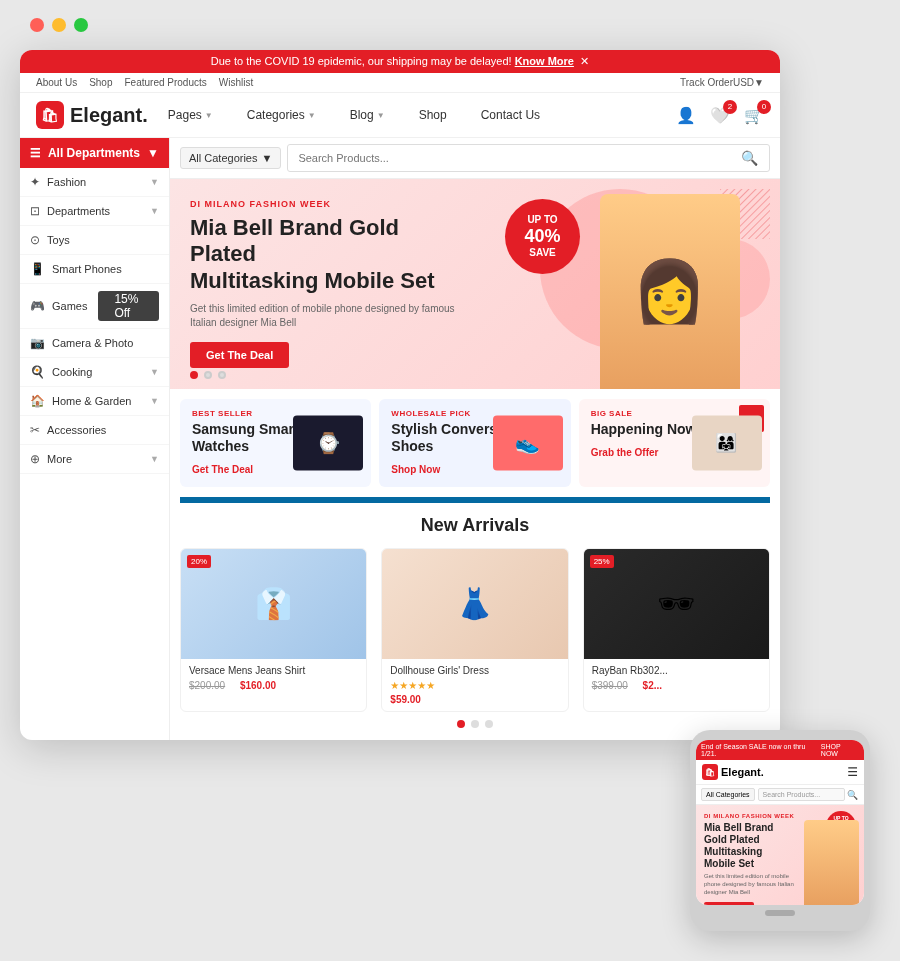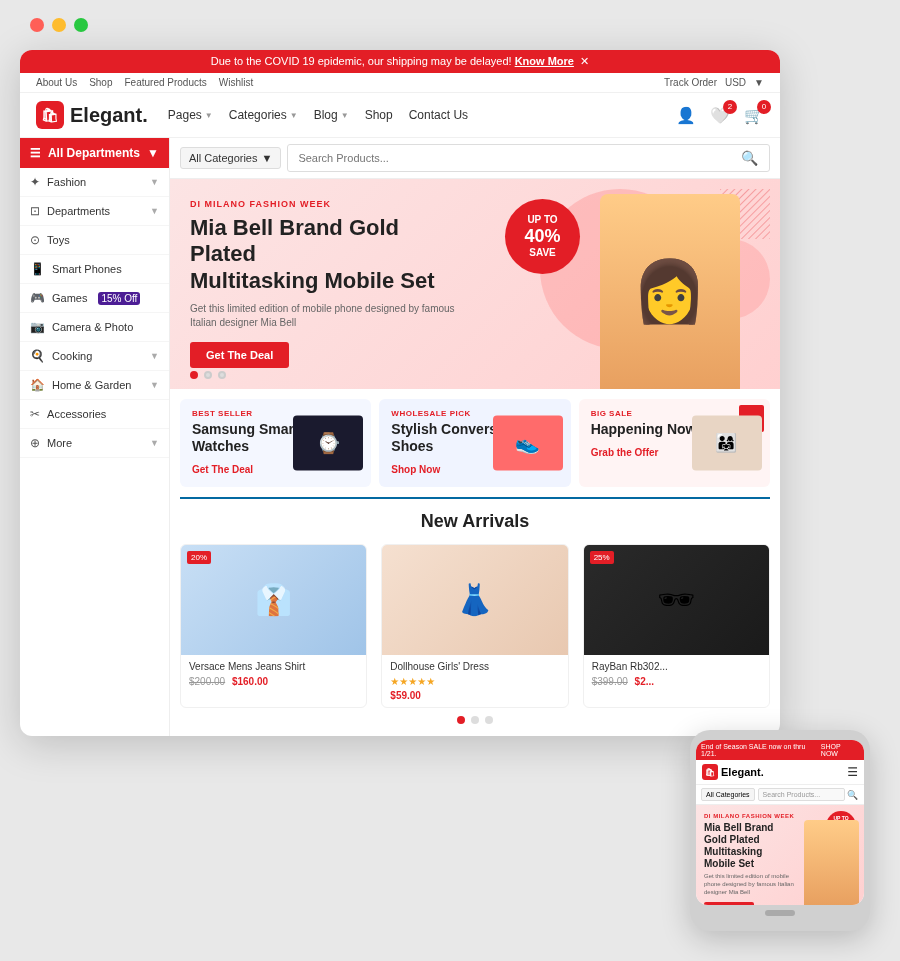--- a/index.html
+++ b/index.html
@@ -56,21 +56,21 @@
     .utility-nav {
       display: flex;
       justify-content: space-between;
       align-items: center;
       padding: 4px 16px;
       font-size: 10px;
       color: #555;
       border-bottom: 1px solid #f0f0f0;
     }
     .utility-nav-left { display: flex; gap: 12px; }
-    .utility-nav-right { display: flex; gap: 8px; align-items: center; }
+    .utility-nav-right { display: flex; align-items: center; }
 
     
     .main-header {
       display: flex;
       align-items: center;
       padding: 8px 16px;
       border-bottom: 1px solid #f0f0f0;
       gap: 20px;
     }
     .logo {
@@ -88,21 +88,21 @@
       width: 28px;
       height: 28px;
       border-radius: 6px;
       display: flex;
       align-items: center;
       justify-content: center;
       font-size: 14px;
     }
     .main-nav {
       display: flex;
-      gap: 16px;
+      gap: 34px;
       flex: 1;
       align-items: center;
     }
     .main-nav a {
       font-size: 12px;
       color: #333;
       text-decoration: none;
       display: flex;
       align-items: center;
       gap: 3px;
@@ -162,24 +162,24 @@
       justify-content: space-between;
       padding: 7px 10px;
       font-size: 11px;
       color: #333;
       border-bottom: 1px solid #f5f5f5;
       cursor: pointer;
     }
     .sidebar-item-left { display: flex; align-items: center; gap: 7px; }
     .sidebar-item-icon { color: #555; font-size: 12px; }
     .sidebar-badge {
-      background: #4c1d95;
-      color: white;
-      font-size: 10px;
-      padding: 1px 3px;
+      background: #404040;
+      color: white;
+      font-size: 12px;
+      padding: 1px 16px;
       border-radius: 3px;
       margin-left: 4px;
     }
     .sidebar-caret { color: #aaa; font-size: 9px; }
 
     
     .main-content {
       flex: 1;
       overflow: hidden;
     }
@@ -353,21 +353,21 @@
       width: 50px;
       height: 50px;
       opacity: 0.3;
     }
 
     
     .promo-row {
       display: flex;
       gap: 8px;
       padding: 10px 0 10px 0;
-      border-bottom: 2px solid #0369a1;
+      border-bottom: 6px solid #0369a1;
     }
     .promo-card {
       flex: 1;
       background: #f4f7ff;
       border-radius: 6px;
       padding: 10px 12px;
       position: relative;
       overflow: hidden;
       min-height: 80px;
     }
@@ -472,21 +472,21 @@
       color: #f5a623;
       font-size: 10px;
       margin-bottom: 3px;
     }
     .product-price {
       font-size: 10px;
     }
     .price-old {
       color: #999;
       text-decoration: line-through;
-      margin-right: 4px;
+      margin-right: 12px;
     }
     .price-new {
       color: #e31e26;
       font-weight: bold;
     }
     .carousel-dots {
       display: flex;
       justify-content: center;
       gap: 6px;
       padding: 8px 0 4px;

